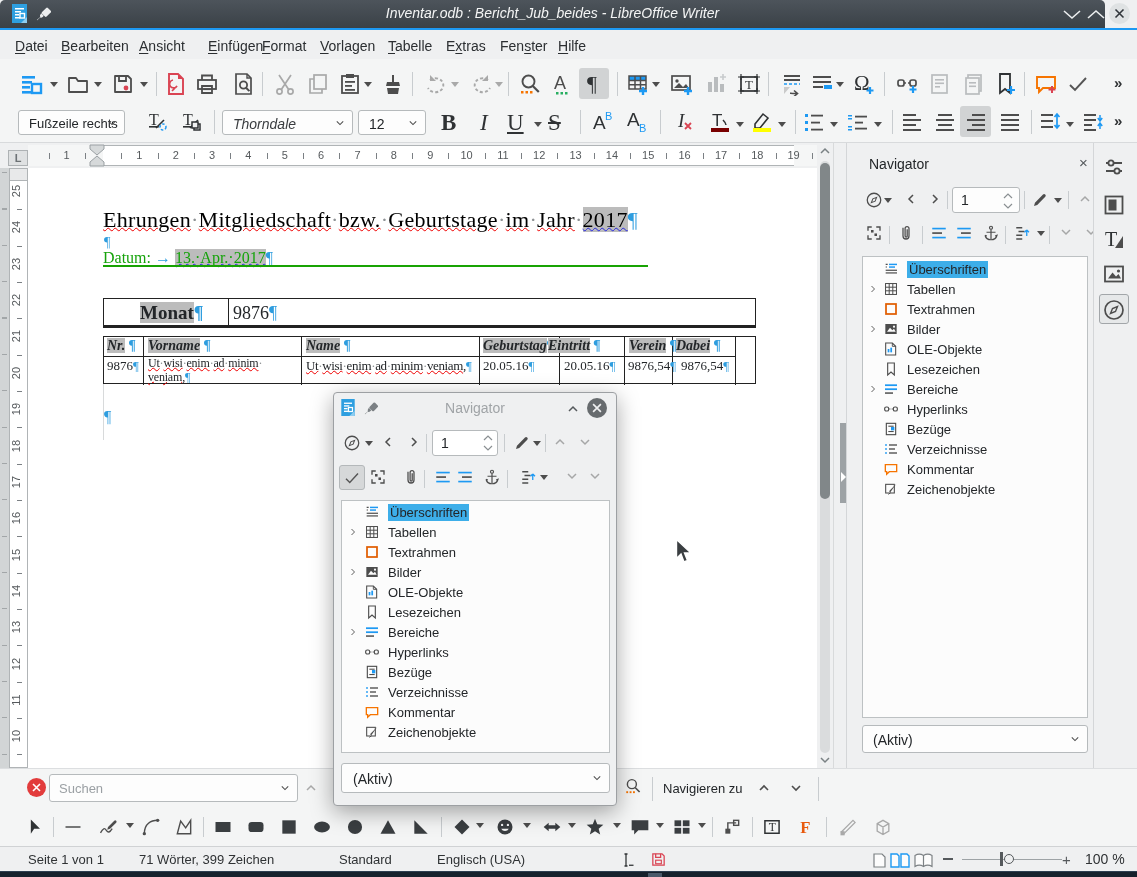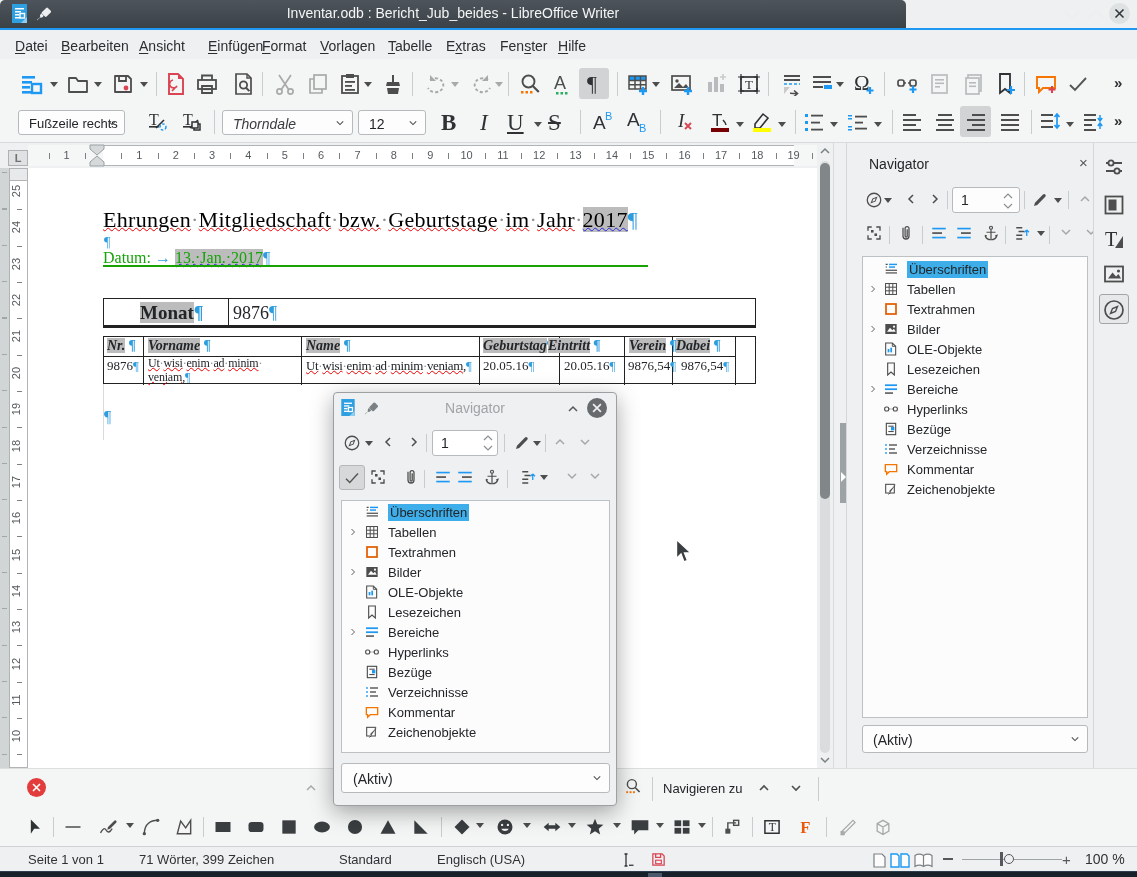--- a/index.html
+++ b/index.html
@@ -1,19 +1,19 @@
 <!DOCTYPE html>
 <html><head><meta charset="utf-8">
 <style>
 * { margin:0; padding:0; box-sizing:border-box; }
 html,body { width:1137px; height:877px; overflow:hidden; }
 body { font-family:"Liberation Sans", sans-serif; font-size:13px; color:#232629; background:#eff0f1; position:relative; }
 
-#titlebar { position:absolute; left:0; top:0; width:906px; height:28px;
-  background:linear-gradient(#4d545b, #3a4147); border-radius:5px 5px 0 0; color:#fcfcfc; }
+#titlebar { position:absolute; left:0; top:0; width:1105px; height:28px;
+  background:linear-gradient(#4d545b, #3a4147); border-radius:5px 5px 0 0; color:#fcfcfc;font-style:italic; }
 #titlebar .title { position:absolute; left:0; right:0; top:5px; text-align:center; font-size:14px; color:#f4f5f5;}
 #accent { position:absolute; left:0; top:28px; width:1137px; height:2px; background:#1d99f3; }
 
 #menubar { position:absolute; left:0; top:30px; width:1137px; height:29px; background:#eff0f1; }
 #menubar span { position:absolute; top:8px; font-size:14px; color:#2b2e31; }
 #menubar u { text-decoration-thickness:1px; text-underline-offset:2px; }
 
 #tbbg { position:absolute; left:0; top:59px; width:1137px; height:84px; background:#f4f5f5; border-bottom:1px solid #d8dadc; }
 #tb1, #tb2 { position:absolute; left:0; top:0; width:0; height:0; z-index:5; }
 .ticon { position:absolute; width:24px; height:24px; }
@@ -885,21 +885,21 @@
       <div style="position:absolute;left:-7px;top:523.9px;width:28px;height:14px;text-align:center;font-size:11px;color:#55595c;transform:rotate(-90deg)">11</div>
       <div style="position:absolute;left:7px;top:549.1px;width:5px;height:1px;background:#7b8084"></div>
       <div style="position:absolute;left:-7px;top:560.2px;width:28px;height:14px;text-align:center;font-size:11px;color:#55595c;transform:rotate(-90deg)">10</div>
       <div style="position:absolute;left:7px;top:585.4px;width:5px;height:1px;background:#7b8084"></div>
     </div>
   <div style="position:absolute;left:9px;top:25px;width:19px;height:13px;background:#e8e9ea;border:1px solid #b0b4b6"></div>
   <div id="page">
     <div id="docserif">
       <div style="position:absolute;left:75px;top:39px;font-size:22px;letter-spacing:0.3px;color:#000;white-space:nowrap"><span class="sqr">Ehrungen</span><span class="mdot">·</span><span class="sqr">Mitgliedschaft</span><span class="mdot">·</span><span class="sqr">bzw.</span><span class="mdot">·</span><span class="sqr">Geburtstage</span><span class="mdot">·</span><span class="sqr">im</span><span class="mdot">·</span><span class="sqr">Jahr</span><span class="mdot">·</span><span class="fld sqb">2017</span><span class="pmark" style="font-size:22px">¶</span></div>
       <div class="pmark" style="position:absolute;left:76px;top:67px;font-size:14px">¶</div>
-      <div style="position:absolute;left:75px;top:81px;font-size:16px;color:#16a30b;white-space:nowrap">Datum:<span style="color:#2e9ddf">&nbsp;→&nbsp;</span><span class="fld sqb">13.·Jan.·2017</span><span class="pmark" style="font-size:16px">¶</span></div>
+      <div style="position:absolute;left:75px;top:81px;font-size:16px;color:#16a30b;white-space:nowrap">Datum:<span style="color:#2e9ddf">&nbsp;→&nbsp;</span><span class="fld sqb">13.·Apr.·2017</span><span class="pmark" style="font-size:16px">¶</span></div>
       <div style="position:absolute;left:75px;top:97px;width:545px;height:2px;background:#18a303"></div>
       <div id="tbl1" style="position:absolute;left:75px;top:130px;width:653px;height:30px;border-top:1px solid #222;border-left:1px solid #222;border-right:1px solid #222">
         <div style="position:absolute;left:0;bottom:0;width:100%;border-top:1px solid #222;border-bottom:2px solid #222;height:3px"></div>
         <div style="position:absolute;left:124px;top:0;bottom:3px;width:1px;background:#222"></div>
         <div style="position:absolute;left:36px;top:3px;font-size:19px;font-weight:bold"><span class="fld">Monat</span><span class="pmark" style="font-size:18px">¶</span></div>
         <div style="position:absolute;left:129px;top:4px;font-size:18px">9876<span class="pmark">¶</span></div>
       </div>
       <div id="tbl2" style="position:absolute;left:75px;top:168px;width:653px;height:48px;border:1px solid #222;font-size:13px">
         <div style="position:absolute;left:0;top:19px;width:631px;height:1px;background:#222"></div>
         <div class="tv" style="left:39px"></div>
@@ -1118,20 +1118,26 @@
     <svg class="ri" style="left:8px;top:155px">
         <use href="#i-compass"></use>
       </svg>
   </div>
 </div>
 <div id="findbar">
   <div style="position:absolute;left:27px;top:9px;width:19px;height:19px;border-radius:50%;background:#e23c3c"></div>
   <svg style="position:absolute;left:32px;top:14px" width="9" height="9" viewBox="0 0 9 9">
       <path d="M1 1 l7 7 M8 1 l-7 7" stroke="#fff" stroke-width="1.6"></path>
     </svg>
+  <div class="combo" style="left:49px;top:5px;width:249px;height:28px">
+      <span style="position:absolute;left:9px;top:6px;font-size:13px;color:#9ba0a4">Suchen</span>
+      <svg class="cv" viewBox="0 0 10 10">
+        <path d="M1 3 l4 4 4-4" fill="none" stroke="#4d4d4d" stroke-width="1.3"></path>
+      </svg>
+    </div>
   <svg class="nch gray" style="left:305px;top:13px" viewBox="0 0 12 12">
       <path d="M2 8 l4 -4 4 4" fill="none" stroke="#4d4d4d" stroke-width="1.5"></path>
     </svg>
   <svg class="ni" style="left:624px;top:8px">
       <use href="#i-find"></use>
     </svg>
   <div class="tsep" style="left:652px;top:8px"></div>
   <div style="position:absolute;left:663px;top:12px;font-size:13px">Navigieren zu</div>
   <svg class="nch" style="left:758px;top:13px" viewBox="0 0 12 12">
       <path d="M2 8 l4 -4 4 4" fill="none" stroke="#4d4d4d" stroke-width="1.6"></path>

